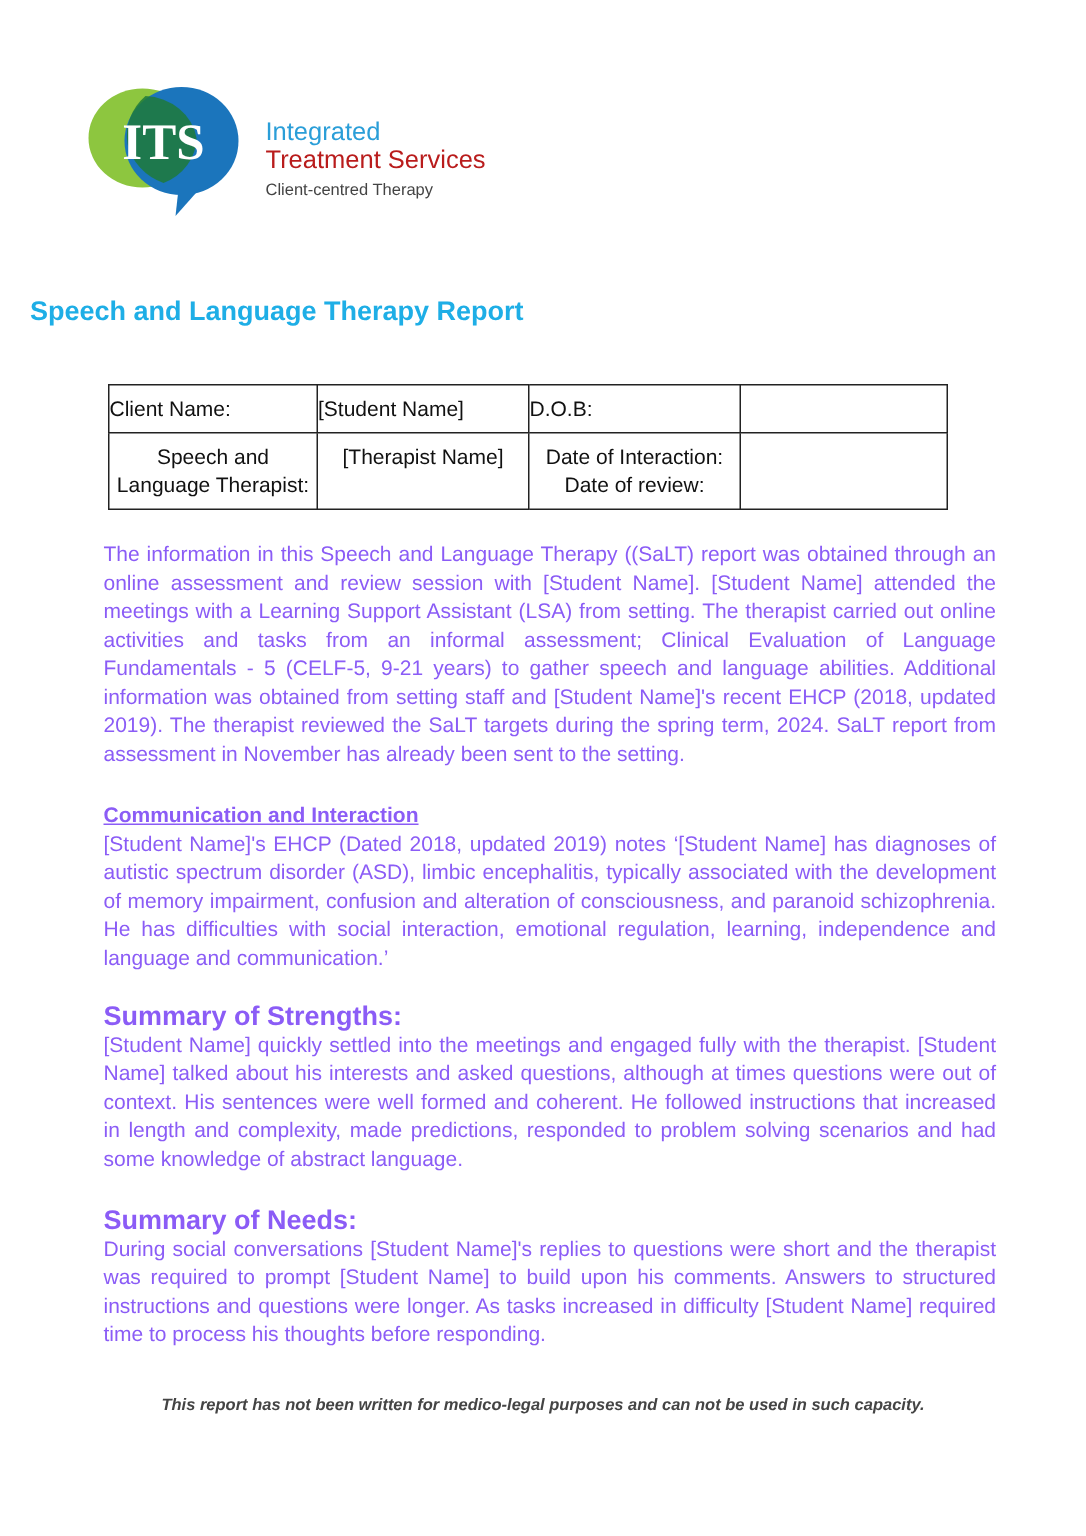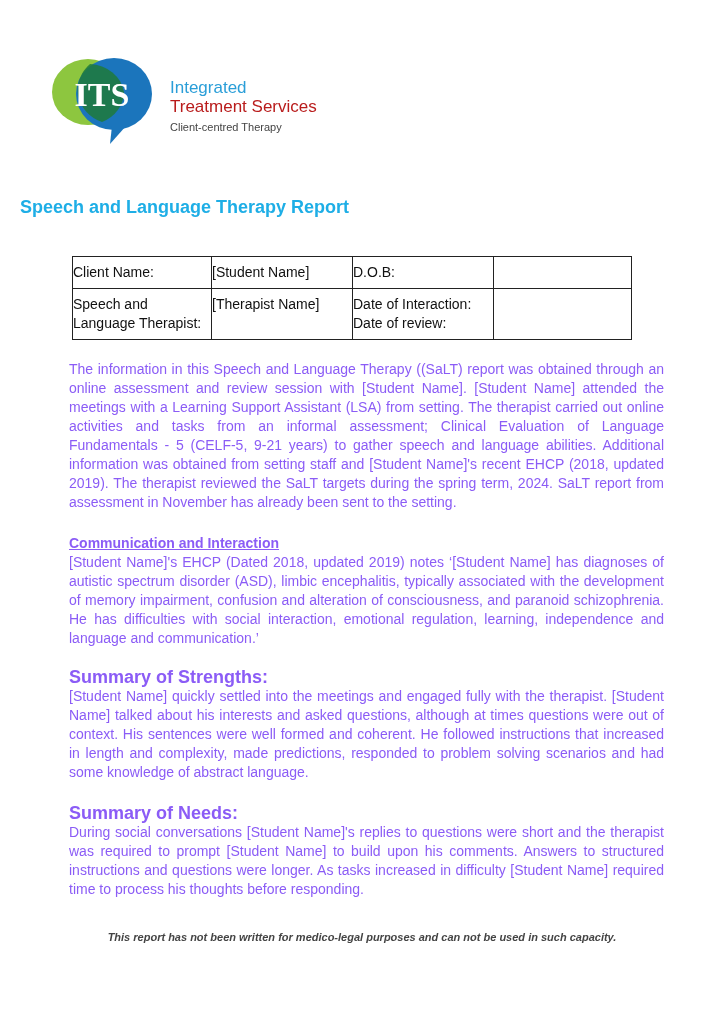--- a/index.html
+++ b/index.html
@@ -1,30 +1,30 @@
 <!DOCTYPE html>
 <html><head>
   <meta charset="utf-8">
   <style>
     html, body { margin: 0; padding: 0; background: #ffffff; }
     body { width: 724px; height: 1024px; position: relative; overflow: hidden;
            font-family: "Liberation Sans", sans-serif; color: #111; }
-    .logo { position: absolute; left: 50px; top: 56px; width: 280px; height: 90px; }
+    .logo { position: absolute; left: 57px; top: 56px; width: 280px; height: 90px; }
     .logo svg { position: absolute; left: 0; top: 0; }
     .logo-text { position: absolute; left: 108px; top: 22px; margin-left: 12px; }
     .logo-l1 { font-size: 17px; color: #2a9ed8; line-height: 19px; }
     .logo-l2 { font-size: 17px; color: #b91c1c; line-height: 20px; }
     .logo-l3 { font-size: 11px; color: #444; line-height: 18px; margin-top: 1px; }
     .title { position: absolute; left: 0; width: 655px; top: 197px; text-align: left;
              font-size: 18px; font-weight: bold; color: #1eaee6; padding-left: 20px; }
     table.info { position: absolute; left: 72px; top: 256px; border-collapse: collapse;
                  font-size: 14px; }
     table.info td { border: 1.5px solid #222; vertical-align: top; padding: 6px 0; line-height: 19px; }
     .row1 td { height: 19px; }
-    .row2 td { height: 38px; }
+    .row2 td { height: 38px; text-align: center; }
     .c1 { width: 138px; } .c2 { width: 140px; } .c3 { width: 140px; } .c4 { width: 137px; }
     .para { position: absolute; left: 69px; width: 595px; font-size: 14px; line-height: 19px;
             text-align: justify; color: #8b5cf6; }
     .h-under { font-weight: bold; text-decoration: underline; font-size: 14px; }
     .h-bold { font-weight: bold; font-size: 18px; }
     .footer { position: absolute; left: 0; width: 724px; top: 931px; text-align: center;
               font-size: 11px; font-style: italic; font-weight: bold; color: #444; }
   </style>
 </head>
 <body>

